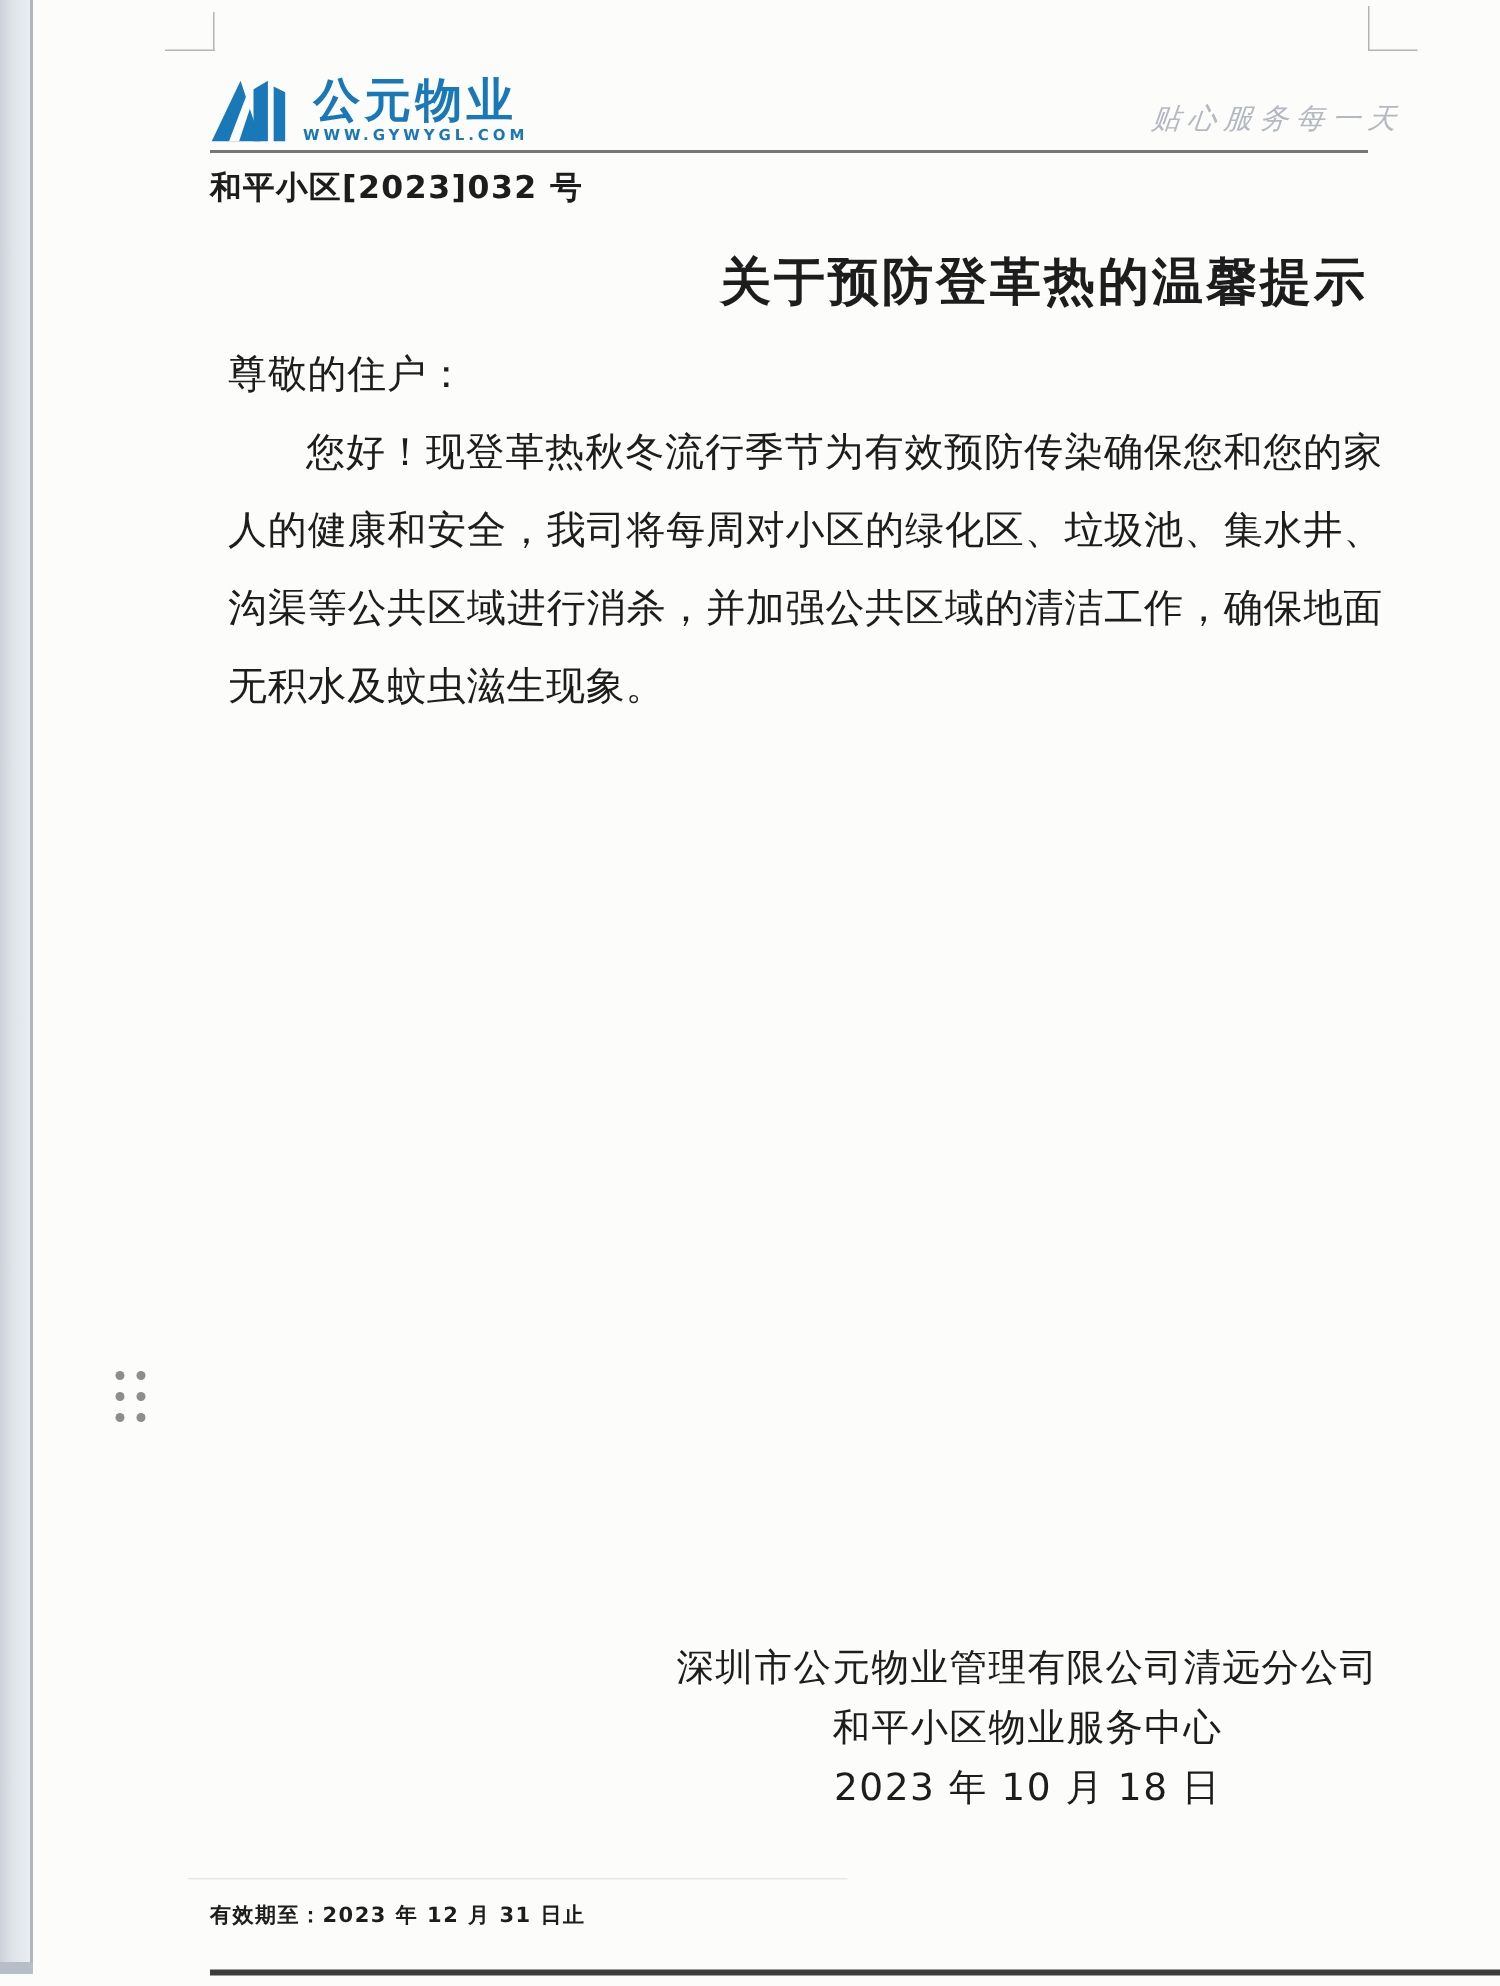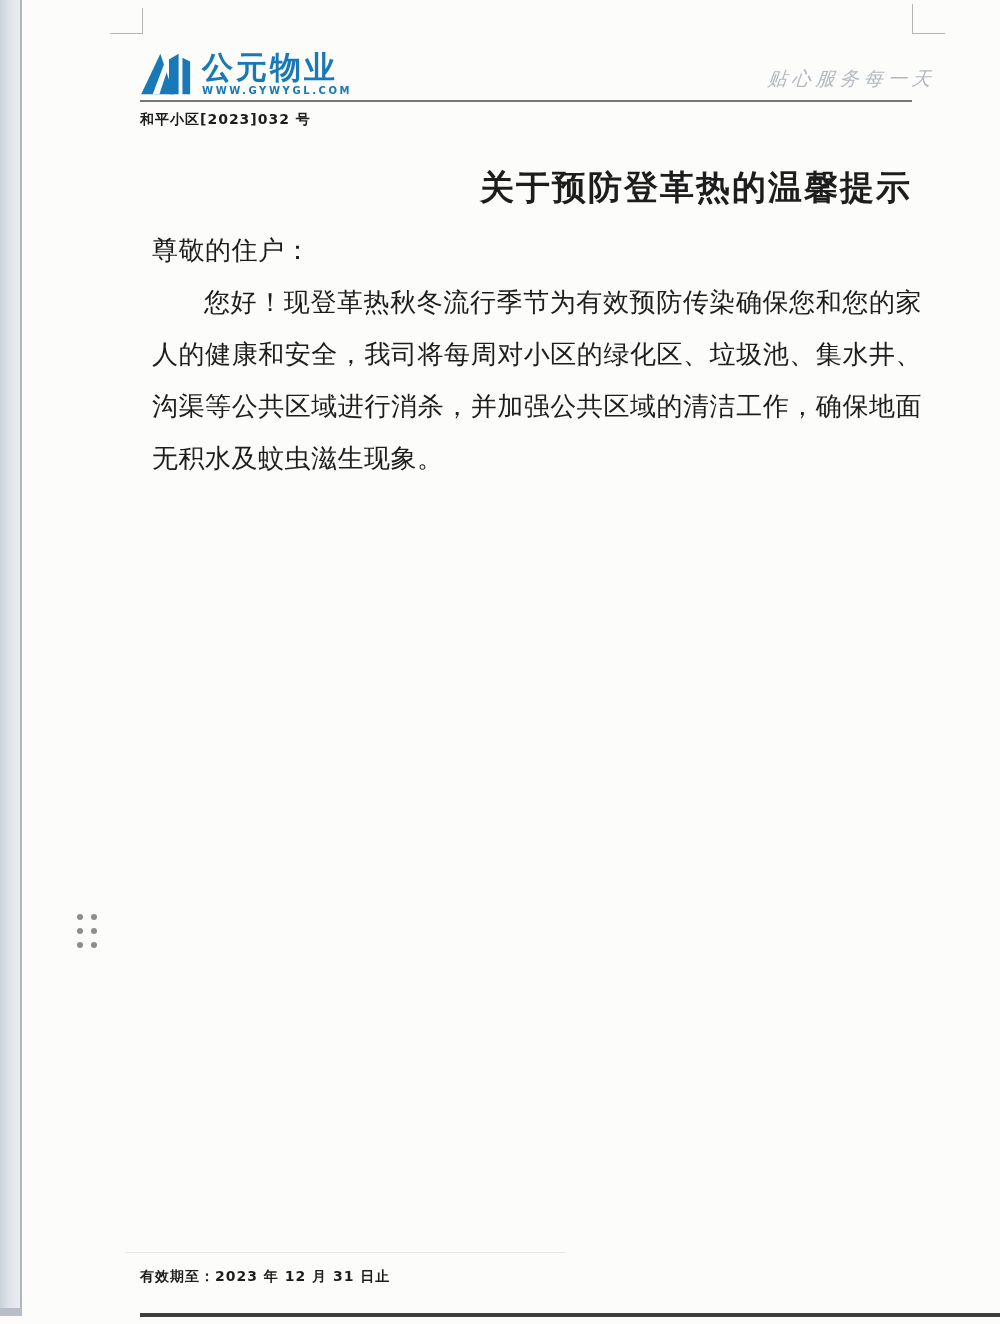--- a/index.html
+++ b/index.html
@@ -25,21 +25,21 @@
   
   .corner-tl{
     position:absolute;left:110px;top:8px;width:32px;height:25px;
     border-right:1px solid #b4b4b4;border-bottom:1px solid #b4b4b4;
   }
   .corner-tr{
     position:absolute;left:912px;top:4px;width:32px;height:29px;
     border-left:1px solid #b4b4b4;border-bottom:1px solid #b4b4b4;
   }
   
-  .logo-wrap{position:absolute;left:140px;top:50px;display:flex;align-items:flex-start;}
+  .logo-wrap{position:absolute;left:140px;top:50px;display:flex;align-items:flex-start;text-align:center;}
   .logo-icon{width:58px;height:48px;}
   .logo-text-col{margin-left:4px;}
   .logo-name{
     font-size:31px;font-weight:bold;color:#1878b8;
     letter-spacing:3px;line-height:34px;
   }
   .logo-url{
     font-size:10px;font-weight:bold;color:#1878b8;
     letter-spacing:2.6px;margin-top:1px;
   }
@@ -49,21 +49,21 @@
     font-style:italic;font-size:19px;color:#b3b9c0;
     letter-spacing:5px;transform:skewX(-6deg);
     white-space:nowrap;
   }
   .header-rule{
     position:absolute;left:140px;top:100px;width:772px;height:2px;
     background:#787878;
   }
   .doc-number{
     position:absolute;left:140px;top:111px;
-    font-size:14px;font-weight:bold;letter-spacing:1px;
+    font-size:21px;font-weight:bold;letter-spacing:1px;
   }
   
   .doc-title{
     position:absolute;left:140px;top:165px;width:772px;
     text-align:right;font-size:34px;font-weight:bold;letter-spacing:2px;
   }
   
   .body-text{
     position:absolute;left:152px;top:224px;width:770px;
     font-size:26px;line-height:52px;
@@ -139,18 +139,23 @@
 
   <div class="dots-handle">
     <span></span>
       <span></span>
     <span></span>
       <span></span>
     <span></span>
       <span></span>
   </div>
 
+  <div class="signature">
+    <div>深圳市公元物业管理有限公司清远分公司</div>
+    <div>和平小区物业服务中心</div>
+    <div>2023 年 10 月 18 日</div>
+  </div>
 
   <div class="footer-faint-rule"></div>
   <div class="validity">有效期至：2023 年 12 月 31 日止</div>
   <div class="bottom-rule"></div>
 
 </div>
 
 </body></html>

